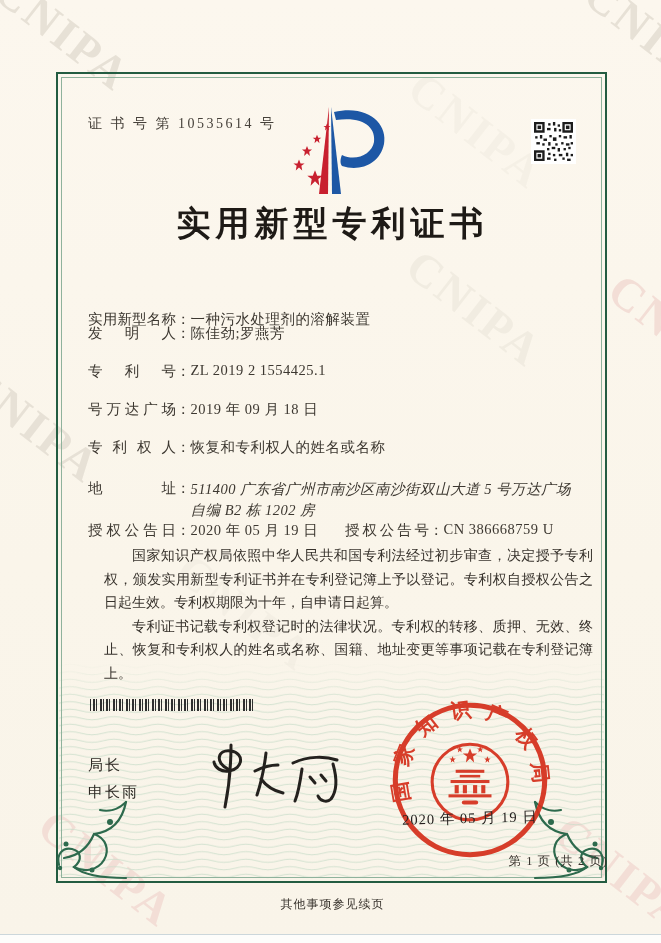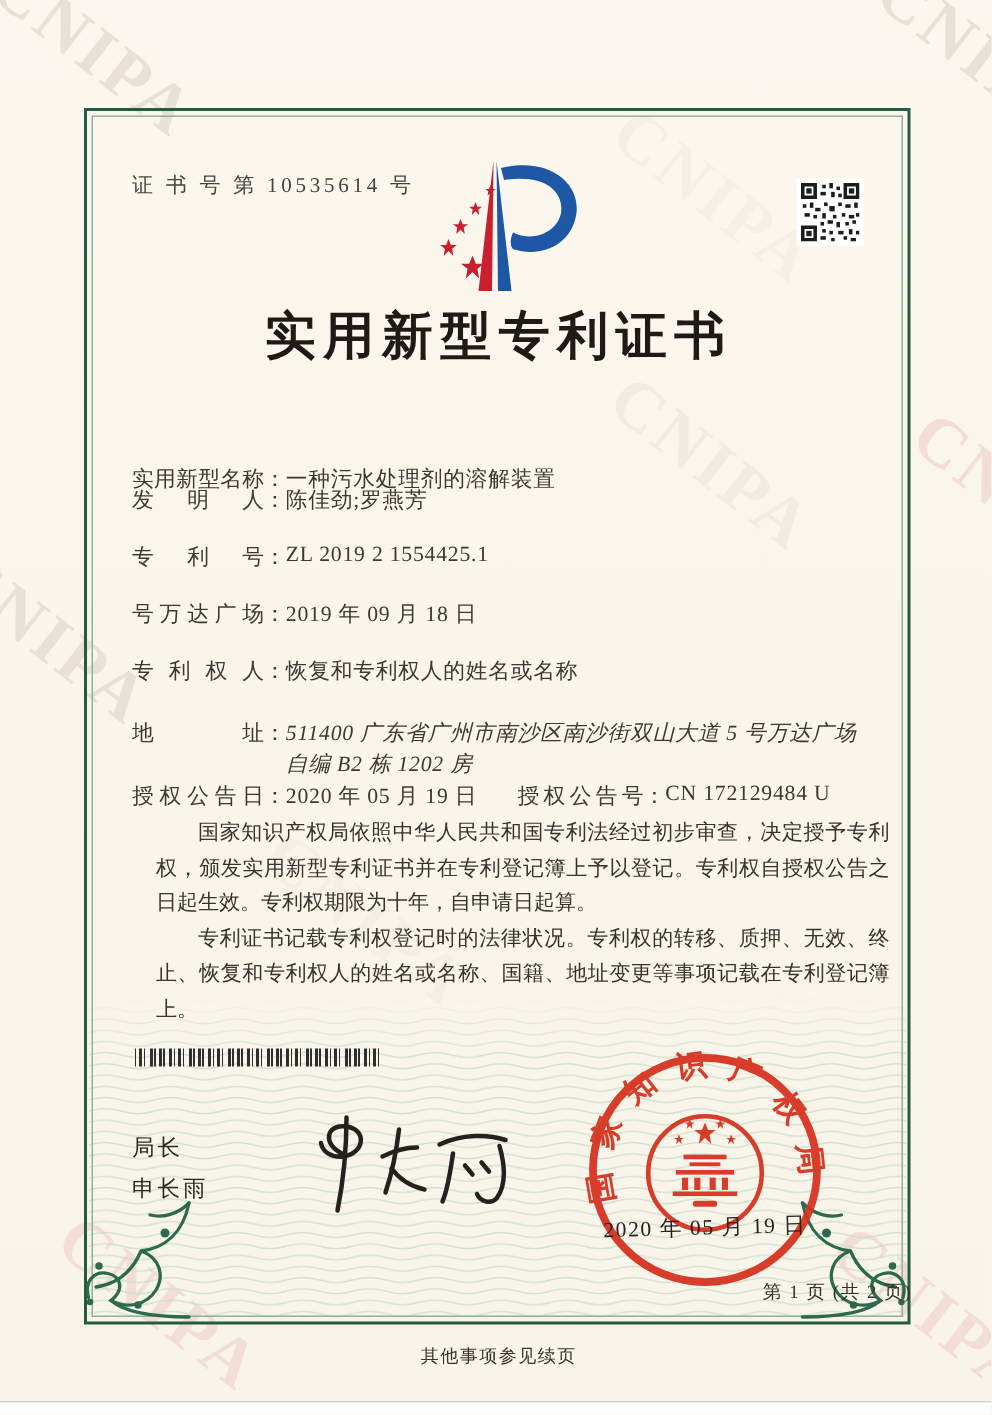--- a/index.html
+++ b/index.html
@@ -242,21 +242,21 @@
     </div>
     <div class="row" style="top:438px;">
       <span class="flabel">专利权人</span><span class="fcolon">：</span><span class="fvalue">恢复和专利权人的姓名或名称</span>
     </div>
     <div class="row" style="top:479px;">
       <span class="flabel">地址</span><span class="fcolon">：</span><span class="addr-val"><span>511400 广东省广州市南沙区南沙街双山大道 5 号万达广场</span><br><span>自编 B2 栋 1202 房</span></span>
     </div>
     <div class="row" style="top:521px; width:520px;">
       <span class="flabel">授权公告日</span><span class="fcolon">：</span><span class="fvalue">2020 年 05 月 19 日</span>
       <span class="grant-no">
-        <span class="flabel" style="width:84px;">授权公告号</span><span class="fcolon">：</span><span class="fvalue">CN 172129484 U</span>
+        <span class="flabel" style="width:84px;">授权公告号</span><span class="fcolon">：</span><span class="fvalue">CN 386668759 U</span>
       </span>
     </div>
   </div>
 
   <div class="paras">
     <p>国家知识产权局依照中华人民共和国专利法经过初步审查，决定授予专利权，颁发实用新型专利证书并在专利登记簿上予以登记。专利权自授权公告之日起生效。专利权期限为十年，自申请日起算。</p>
     <p>专利证书记载专利权登记时的法律状况。专利权的转移、质押、无效、终止、恢复和专利权人的姓名或名称、国籍、地址变更等事项记载在专利登记簿上。</p>
   </div>
 
   <div class="barcode"></div>

